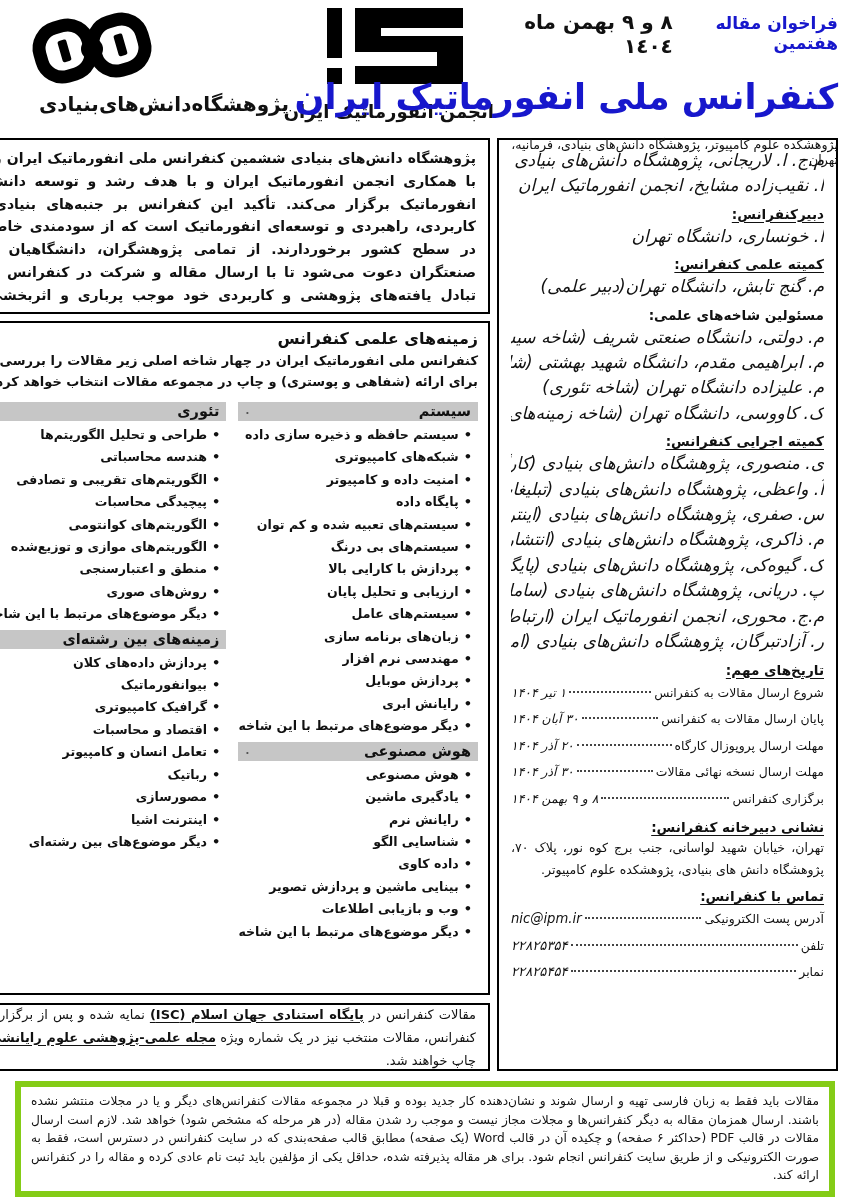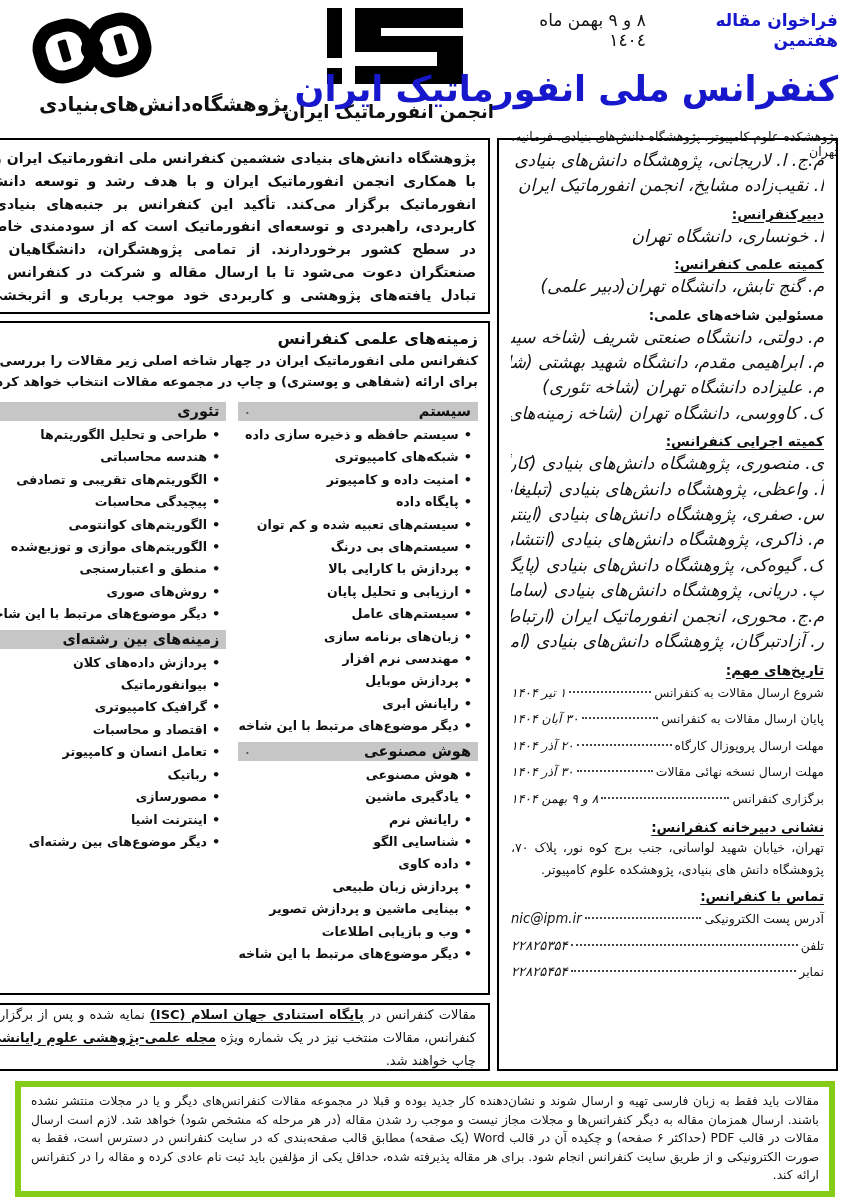--- a/index.html
+++ b/index.html
@@ -14,21 +14,21 @@
     height:1200px;overflow:hidden;color:var(--ink);
     font-family:"DejaVu Sans",sans-serif;direction:rtl;
   }
   .page{position:relative;width:849px;height:1200px;}
 
   
   .header{position:relative;height:138px;}
   .hdr-text{position:absolute;top:10px;right:11px;width:340px;}
   .hdr-row1{display:flex;justify-content:space-between;align-items:baseline;}
   .call-label{color:var(--accent-blue);font-weight:bold;font-size:17px;}
-  .hdr-date{font-weight:normal;font-size:17px;}
+  .hdr-date{font-weight:bold;font-size:20px;}
   .hdr-title{color:var(--accent-blue);font-weight:bold;font-size:35px;text-align:left;margin-top:19px;white-space:nowrap;}
   .hdr-venue{font-size:12.6px;text-align:right;margin-top:20px;}
   .ipm-symbol{position:absolute;left:30px;top:6px;}
   .ipm-word{position:absolute;left:158px;top:4px;}
   .isi-logo{position:absolute;left:325px;top:6px;}
   .ipm-label{position:absolute;left:26px;top:92px;width:276px;text-align:center;
              font-weight:bold;font-size:20px;letter-spacing:-0.5px;white-space:nowrap;}
   .isi-label{position:absolute;left:328px;top:101px;width:166px;text-align:center;
              font-weight:bold;font-size:18px;white-space:nowrap;}
 
@@ -265,21 +265,20 @@
             <div class="topic-bar">
               <span>هوش مصنوعی</span>
             </div>
             <ul class="topic-list">
 
             <li><span class="bullet">•</span><span>هوش مصنوعی</span></li>
                 <li><span class="bullet">•</span><span>یادگیری ماشین</span></li>
                 <li><span class="bullet">•</span><span>رایانش نرم</span></li>
                 <li><span class="bullet">•</span><span>شناسایی الگو</span></li>
                 <li><span class="bullet">•</span><span>داده کاوی</span></li>
-                <li><span class="bullet">•</span><span>پردازش زبان طبیعی</span></li>
                 <li><span class="bullet">•</span><span>بینایی ماشین و پردازش تصویر</span></li>
                 <li><span class="bullet">•</span><span>وب و بازیابی اطلاعات</span></li>
                 <li><span class="bullet">•</span><span>دیگر موضوع‌های مرتبط با این شاخه</span></li>
               </ul>
           </div>
 
           <div class="tcol">
             <div class="topic-bar">
               <span>تئوری</span>
             </div>

